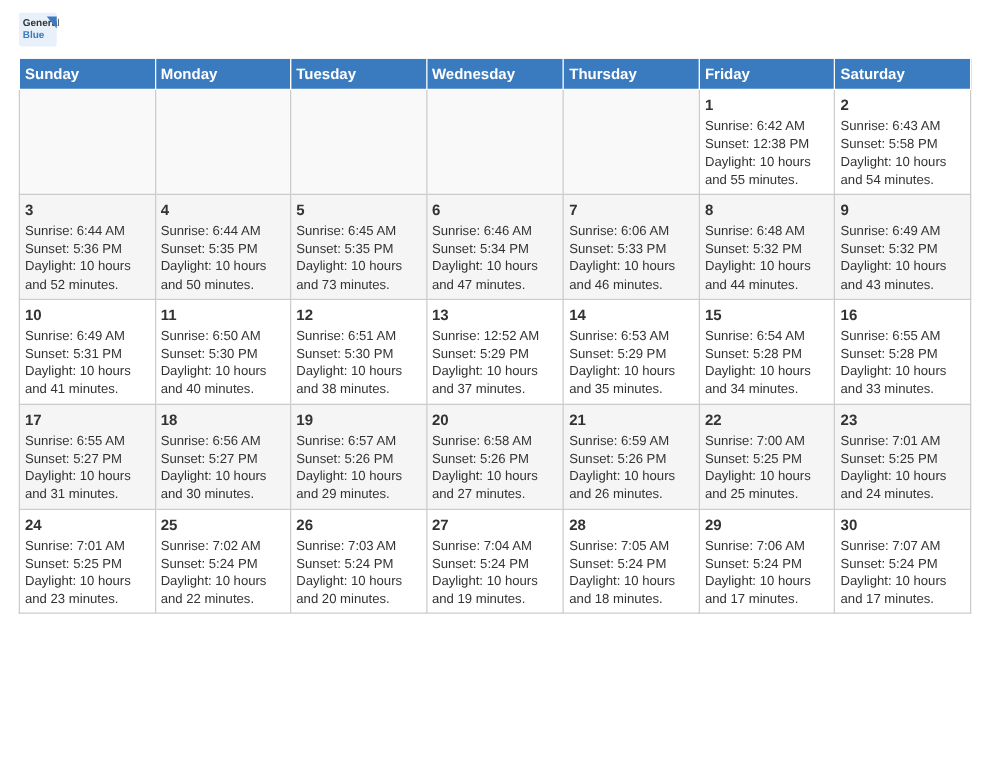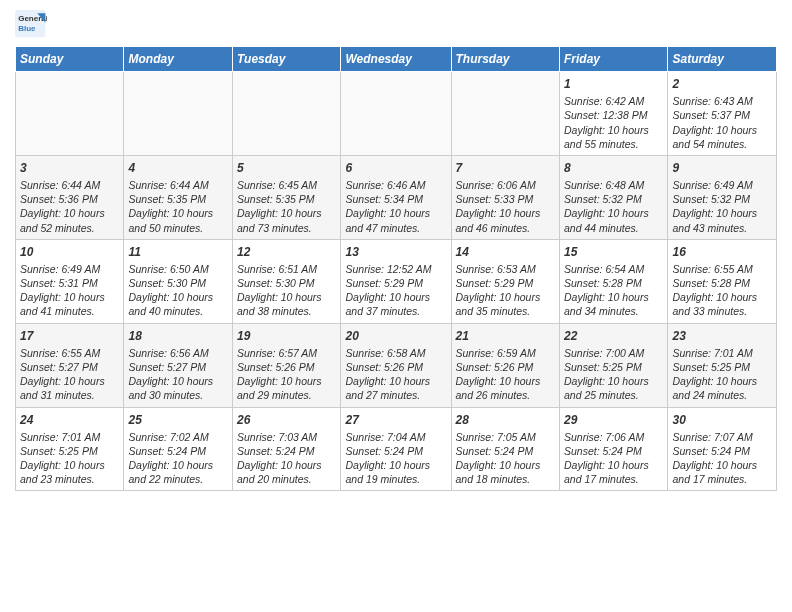--- a/index.html
+++ b/index.html
@@ -39,21 +39,20 @@
       line-height: 1.1;
     }
     .subtitle {
       font-size: 16px;
       color: #555;
     }
     table {
       width: 100%;
       border-collapse: collapse;
       font-size: 11px;
-      font-style: italic;
     }
     thead tr th {
       background-color: #3a7abf;
       color: white;
       padding: 5px 4px;
       text-align: left;
       font-size: 12px;
       font-weight: bold;
       border: 1px solid #fff;
     }
@@ -121,21 +120,21 @@
           <td>
             <span class="day-num">1</span>
             <div>Sunrise: 6:42 AM</div>
             <div>Sunset: 12:38 PM</div>
             <div>Daylight: 10 hours</div>
             <div>and 55 minutes.</div>
           </td>
           <td>
             <span class="day-num">2</span>
             <div>Sunrise: 6:43 AM</div>
-            <div>Sunset: 5:37 PM</div>
+            <div>Sunset: 5:58 PM</div>
             <div>Daylight: 10 hours</div>
             <div>and 54 minutes.</div>
           </td>
         </tr>
         <tr>
           <td>
             <span class="day-num">3</span>
             <div>Sunrise: 6:44 AM</div>
             <div>Sunset: 5:36 PM</div>
             <div>Daylight: 10 hours</div>

